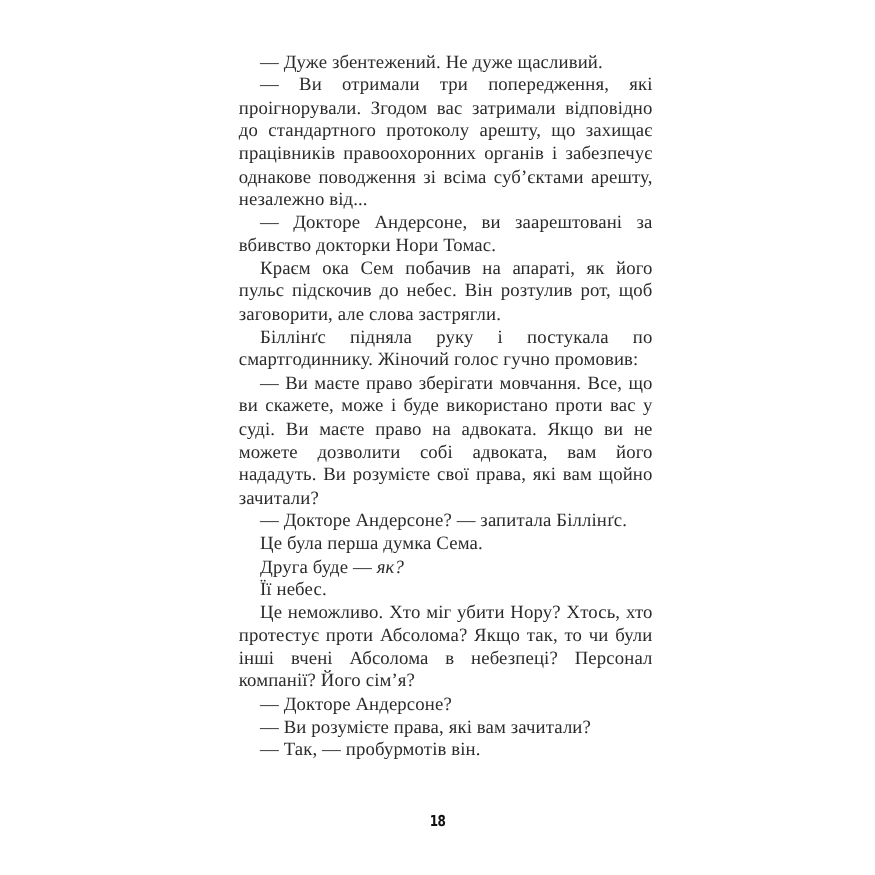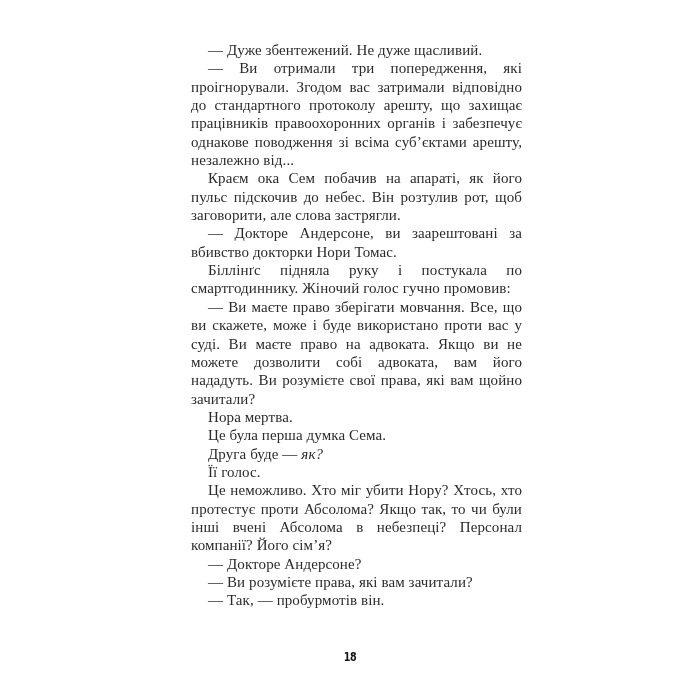--- a/index.html
+++ b/index.html
@@ -53,27 +53,27 @@
       transform: scaleX(0.8);
     }
   </style>
 </head>
 <body>
 
 <div class="page">
   <div class="text-block">
     <p class="para">— Дуже збентежений. Не дуже щасливий.</p>
     <p class="para">— Ви отримали три попередження, які проігнорували. Згодом вас затримали відповідно до стандартного протоколу арешту, що захищає працівників правоохоронних органів і забезпечує однакове поводження зі всіма суб’єктами арешту, незалежно від...</p>
+    <p class="para">— Докторе Андерсоне, ви заарештовані за вбивство докторки Нори Томас.</p>
     <p class="para">Краєм ока Сем побачив на апараті, як його пульс підскочив до небес. Він розтулив рот, щоб заговорити, але слова застрягли.</p>
-    <p class="para">— Докторе Андерсоне, ви заарештовані за вбивство докторки Нори Томас.</p>
     <p class="para">Біллінґс підняла руку і постукала по смартгодиннику. Жіночий голос гучно промовив:</p>
     <p class="para">— Ви маєте право зберігати мовчання. Все, що ви скажете, може і буде використано проти вас у суді. Ви маєте право на адвоката. Якщо ви не можете дозволити собі адвоката, вам його нададуть. Ви розумієте свої права, які вам щойно зачитали?</p>
-    <p class="para">Нора мертва.</p>
+    <p class="para">— Докторе Андерсоне? — запитала Біллінґс.</p>
     <p class="para">Це була перша думка Сема.</p>
     <p class="para"><span>Друга буде — </span><em>як?</em></p>
-    <p class="para">Її голос.</p>
+    <p class="para">Її небес.</p>
     <p class="para">Це неможливо. Хто міг убити Нору? Хтось, хто протестує проти Абсолома? Якщо так, то чи були інші вчені Абсолома в небезпеці? Персонал компанії? Його сім’я?</p>
     <p class="para">— Докторе Андерсоне?</p>
     <p class="para">— Ви розумієте права, які вам зачитали?</p>
     <p class="para">— Так, — пробурмотів він.</p>
   </div>
   <div class="page-number">18</div>
 </div>
 
 </body></html>

